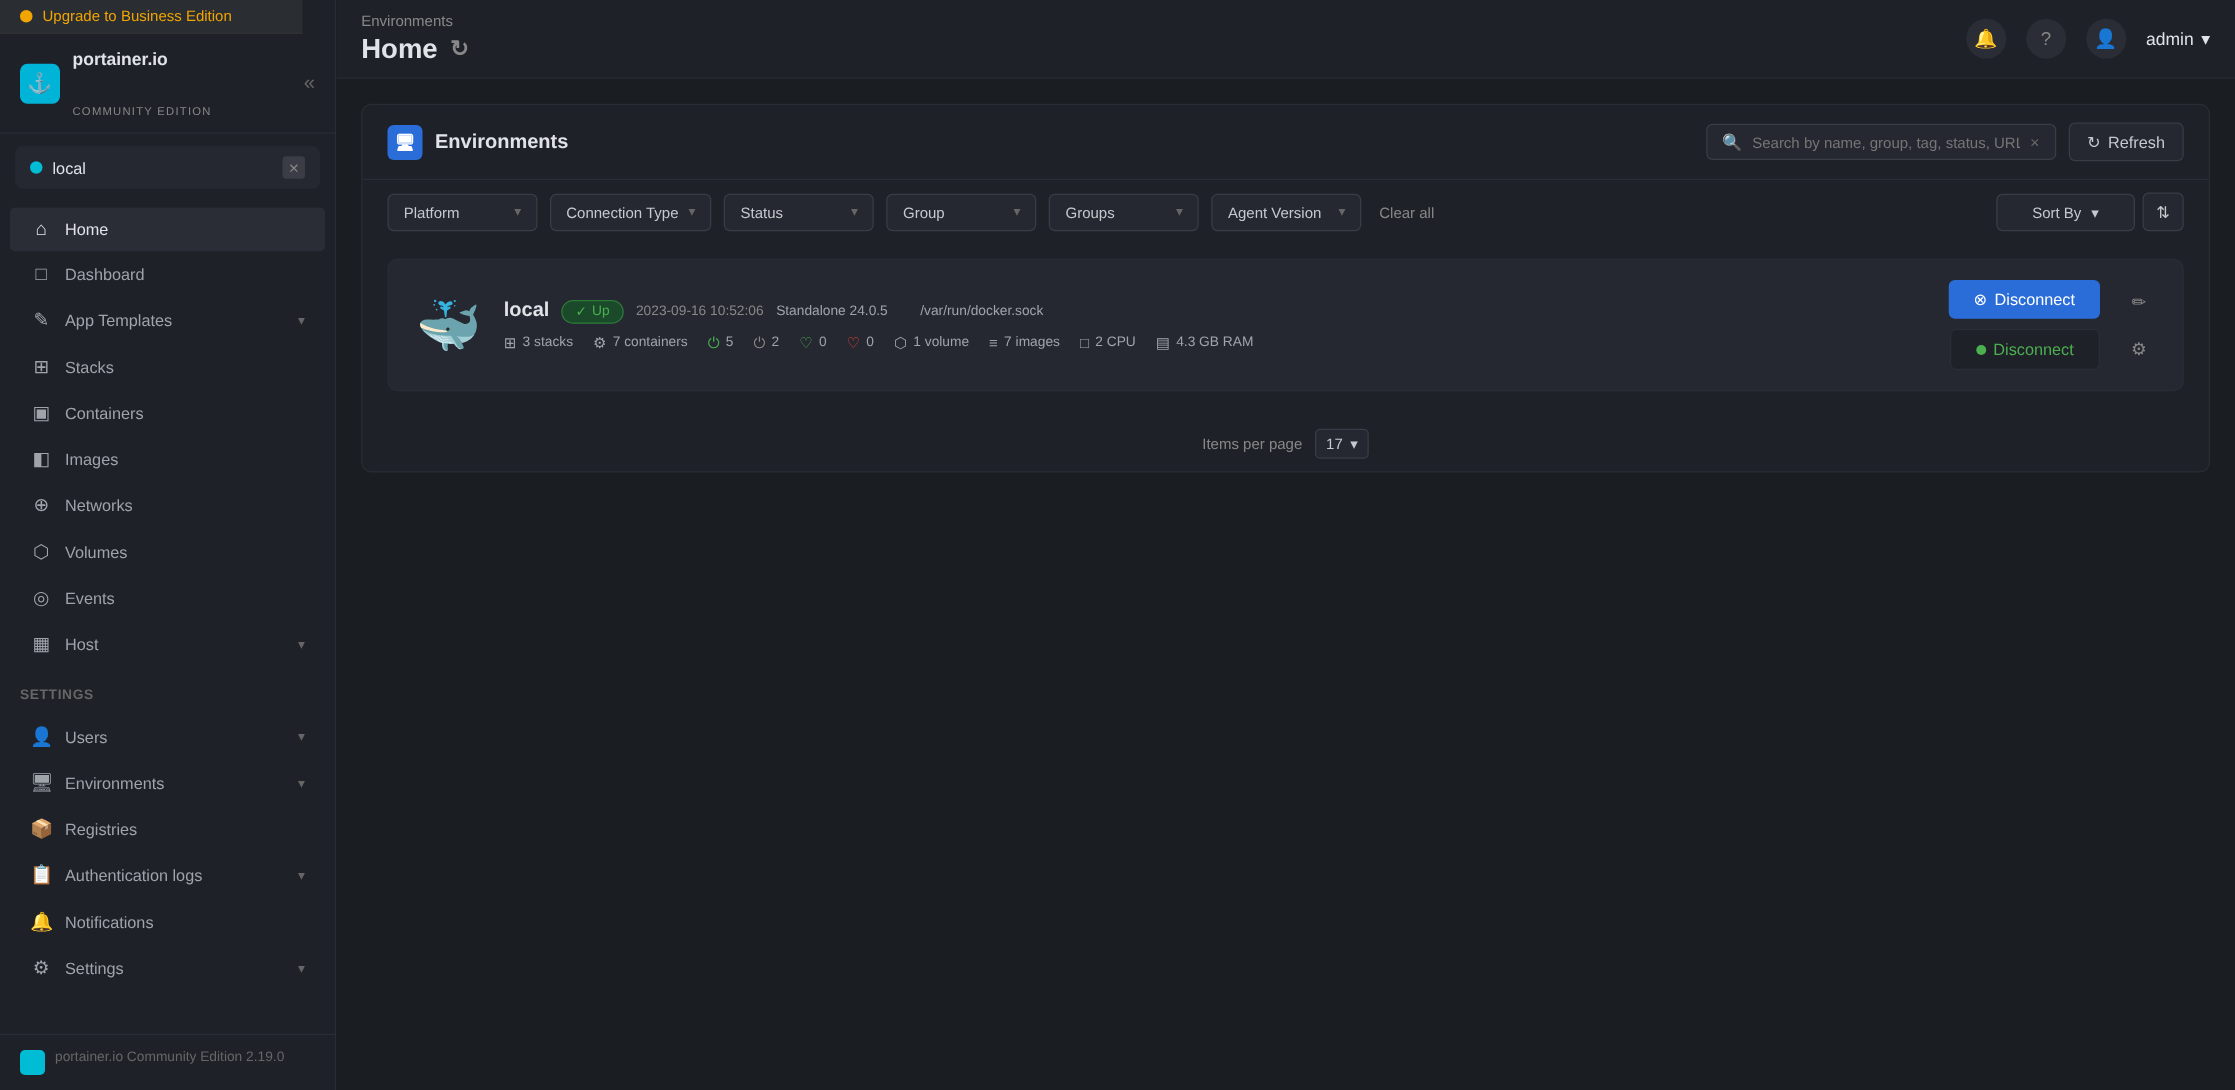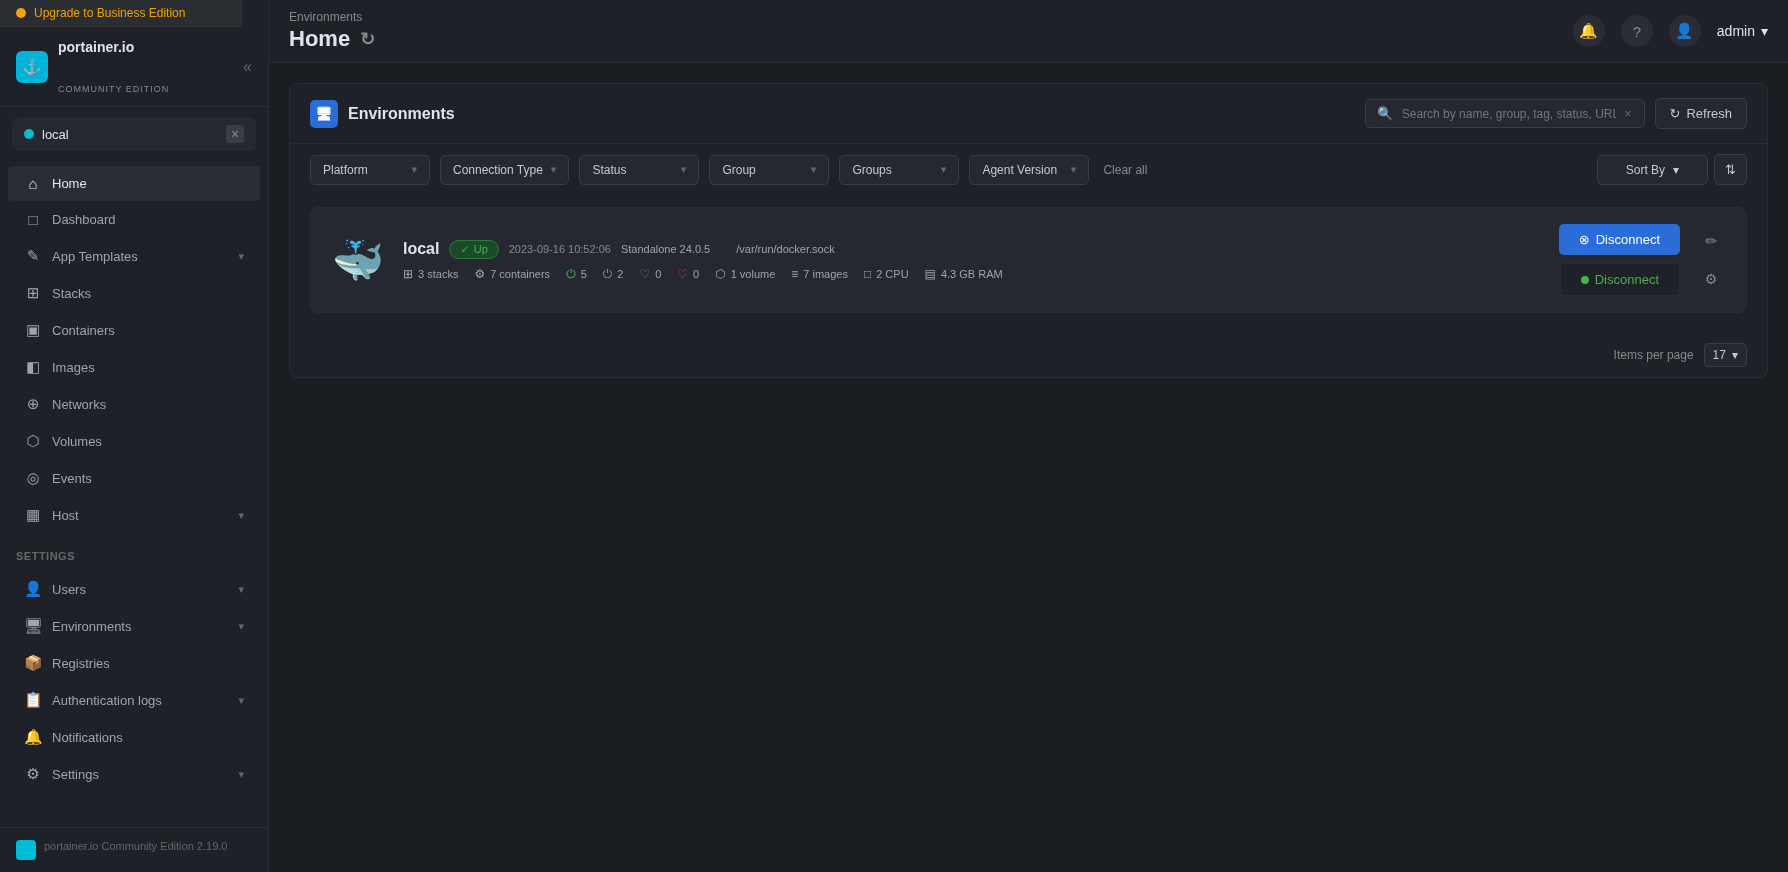--- a/index.html
+++ b/index.html
@@ -227,21 +227,21 @@
       display: flex; align-items: center; gap: 6px; white-space: nowrap;
     }
     .connected-btn .status-dot { width: 8px; height: 8px; background: #4caf50; border-radius: 50%; }
 
     .env-actions-extra { display: flex; flex-direction: column; gap: 8px; flex-shrink: 0; }
     .icon-btn { width: 30px; height: 30px; display: flex; align-items: center; justify-content: center; color: #888; cursor: pointer; font-size: 14px; }
 
     
     .pagination-bar {
       padding: 10px 20px;
-      display: flex; justify-content: flex-end; align-items: center; gap: 10px;
+      display: flex; justify-content: center; align-items: center; gap: 10px;
       font-size: 12px; color: #888;
     }
     .items-select {
       background: #252830; border: 1px solid #3a3d45; border-radius: 4px;
       padding: 4px 8px; color: #c5c8cc; font-size: 12px; cursor: pointer;
       display: flex; align-items: center; gap: 6px;
     }
   </style>
 </head>
 <body>

